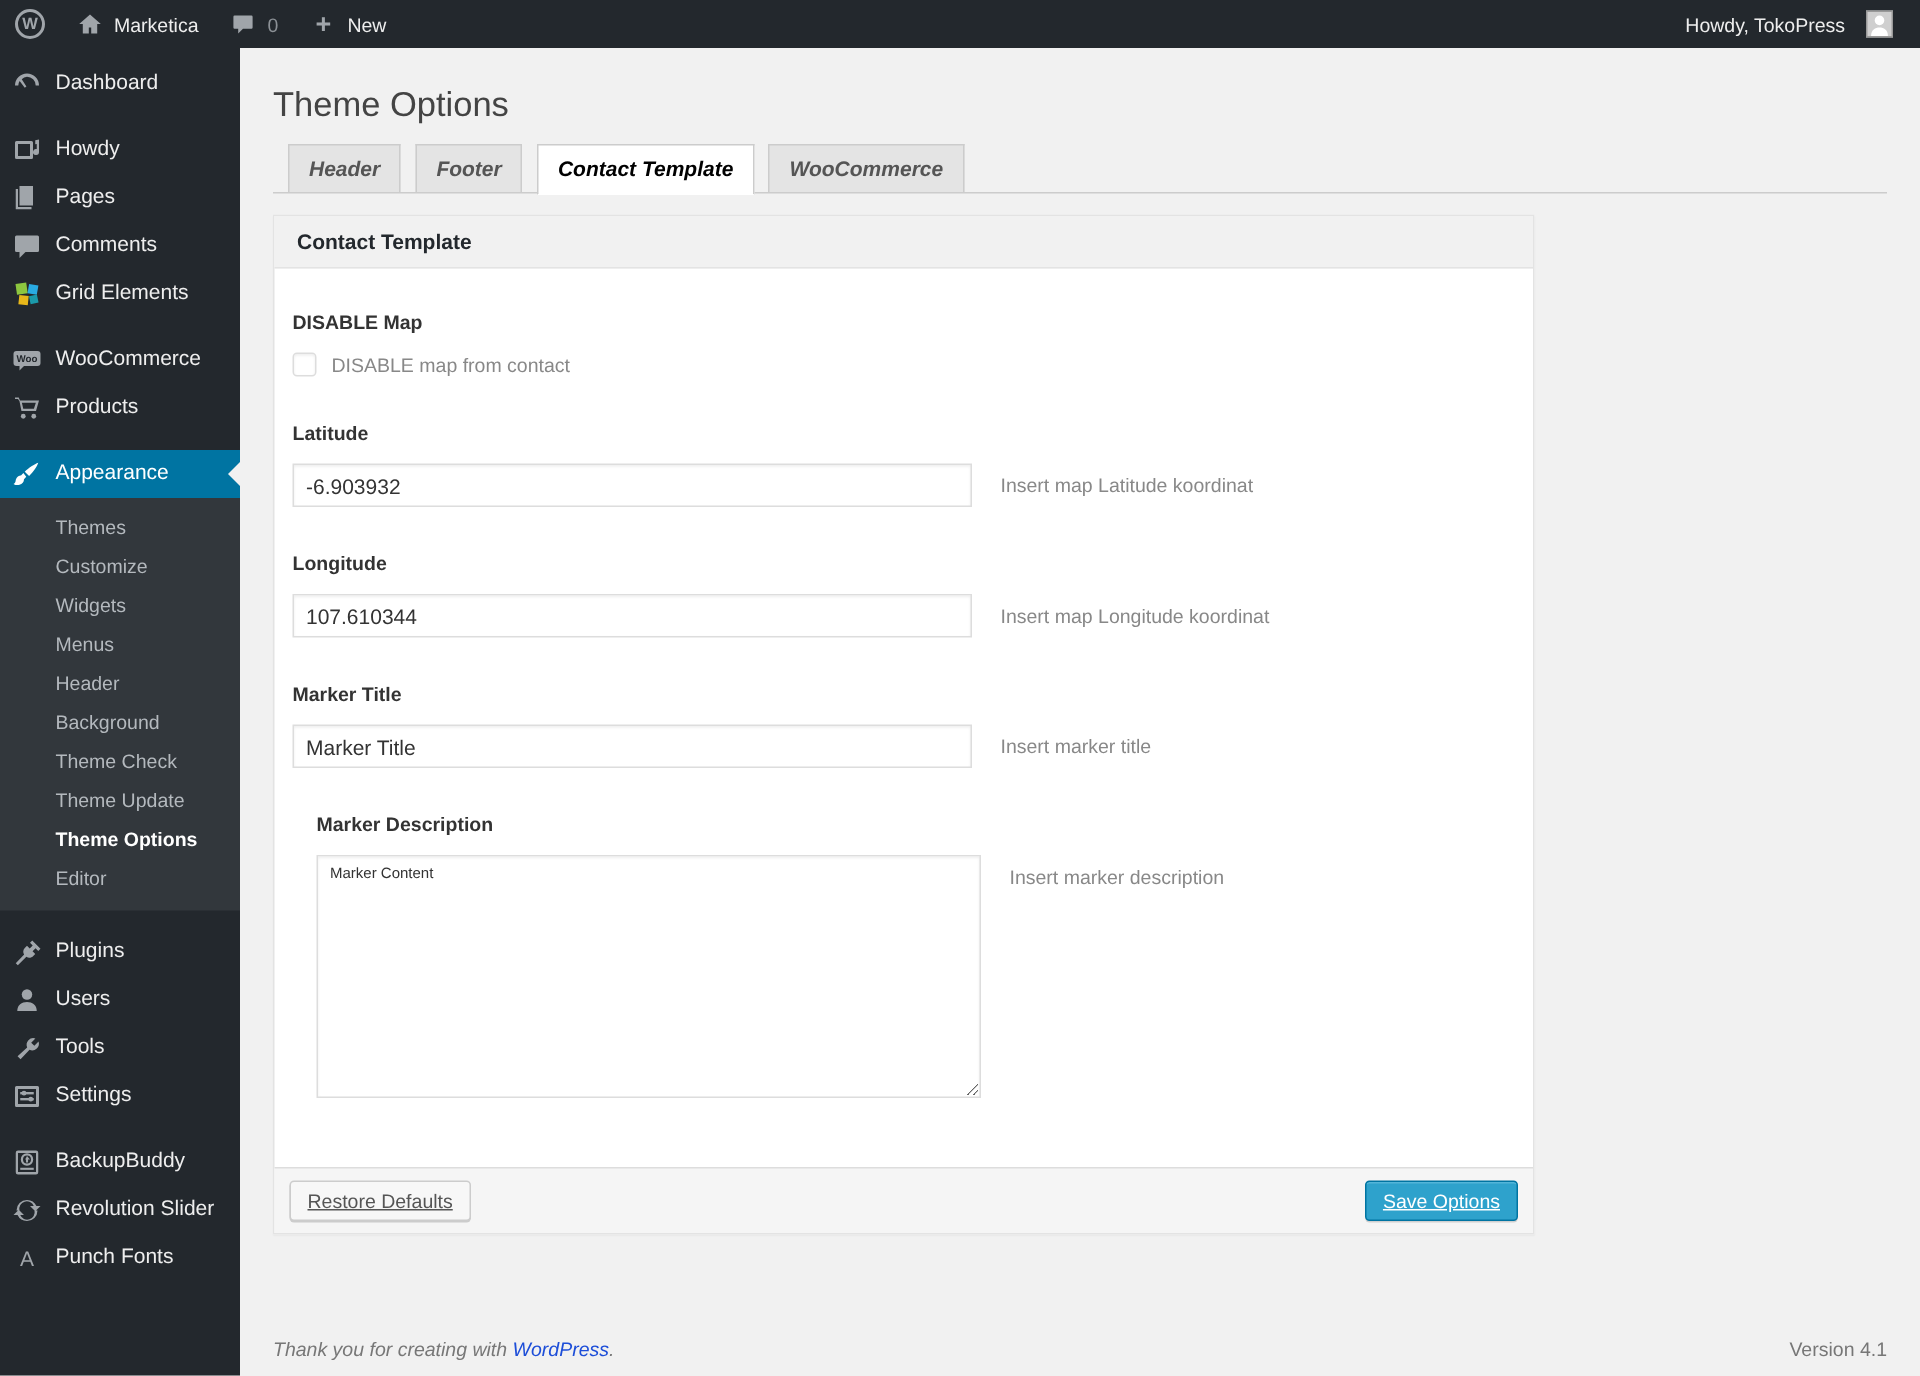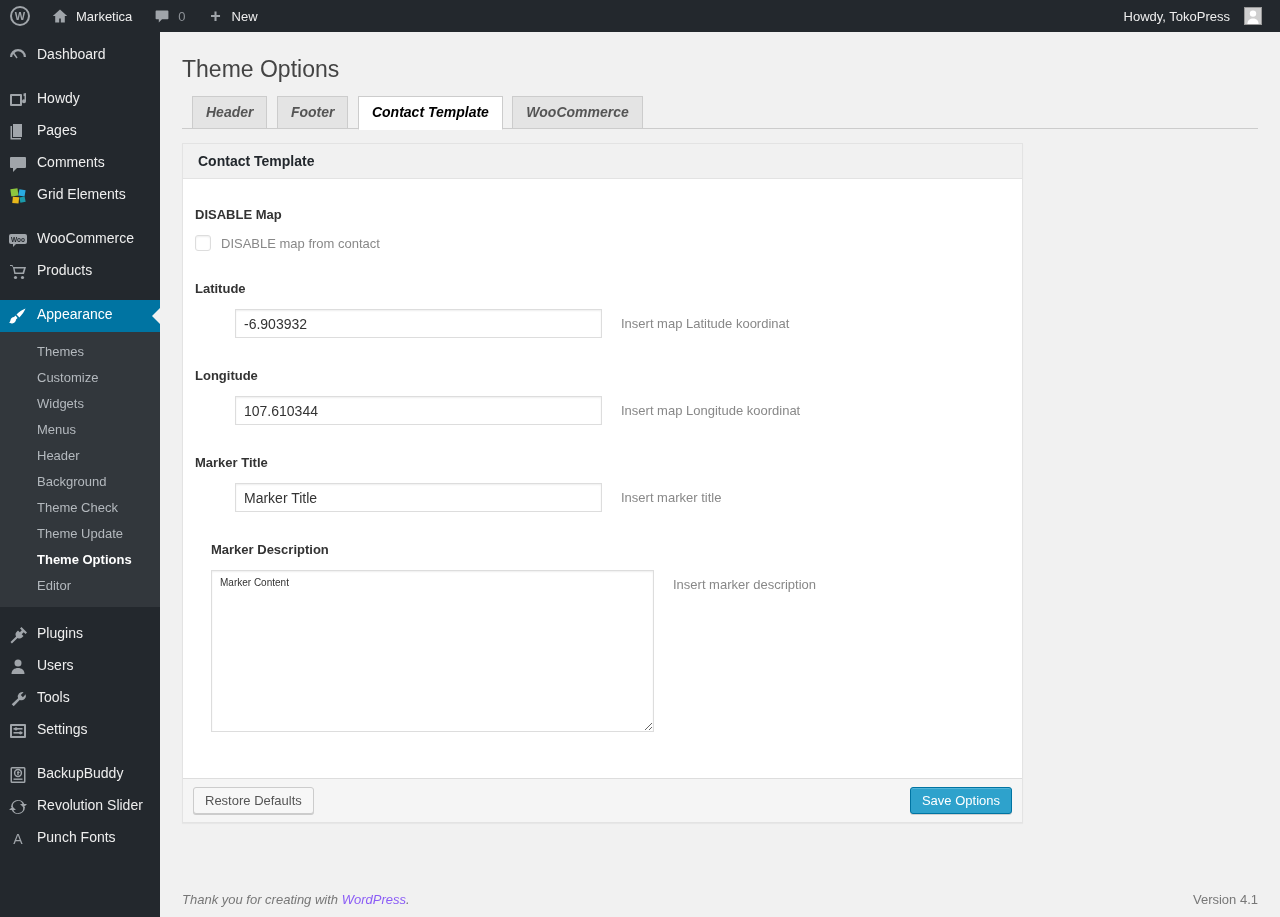--- a/index.html
+++ b/index.html
@@ -46,44 +46,44 @@
   .nav-tab.active { background: #fff; color: #000; border-bottom: 1px solid #fff; padding-bottom: 9px; }
 
   .panel { width: 841px; background: #fff; border: 1px solid #e3e3e3; margin-top: 14px; box-shadow: 0 1px 1px rgba(0,0,0,0.04); }
   .panel-header { background: #f1f1f1; border-bottom: 1px solid #e3e3e3; padding: 9px 15px; font-size: 14px;
     font-weight: bold; color: #23282d; }
   .panel-body { padding: 28px 12px 46px; }
 
   .field { margin-bottom: 30px; }
   .field-label { font-size: 13px; font-weight: bold; color: #333; margin-bottom: 13px; }
   .field-row { display: flex; align-items: flex-start; }
-  .text-input { width: 367px; height: 29px; border: 1px solid #ddd; background: #fff; padding: 4px 8px;
+  .text-input { width: 453px; height: 29px; border: 1px solid #ddd; background: #fff; padding: 4px 8px;
     font-size: 14px; color: #333; font-family: "Liberation Sans", sans-serif;
-    box-shadow: inset 0 1px 2px rgba(0,0,0,0.07); outline: none; margin-left: 40px; }
+    box-shadow: inset 0 1px 2px rgba(0,0,0,0.07); outline: none; }
   .helper { font-size: 13px; color: #888; margin-left: 19px; padding-top: 7px; }
   textarea.area-input { width: 443px; height: 162px; border: 1px solid #ddd; padding: 6px 8px; font-size: 10px;
     color: #333; font-family: "Liberation Sans", sans-serif; box-shadow: inset 0 1px 2px rgba(0,0,0,0.07);
     resize: both; outline: none; }
   .check-row { display: flex; align-items: center; gap: 10px; }
   .checkbox { appearance: none; -webkit-appearance: none; width: 16px; height: 16px; border: 1px solid #ddd;
     border-radius: 3px; background: #fff; box-shadow: inset 0 1px 2px rgba(0,0,0,0.07); cursor: pointer; }
   .check-label { font-size: 13px; color: #888; cursor: pointer; text-align: center; }
 
   .panel-footer { background: #f5f5f5; border-top: 1px solid #ddd; padding: 8px 10px; display: flex;
     justify-content: space-between; align-items: center; height: 44px; }
   .btn { font-size: 13px; border-radius: 3px; padding: 4px 11px; cursor: pointer; line-height: 17px;
-    font-family: "Liberation Sans", sans-serif; }
+    font-family: "Liberation Sans", sans-serif; text-decoration: underline; }
   .btn-secondary { background: #f7f7f7; border: 1px solid #ccc; color: #555; box-shadow: 0 1px 0 #ccc; }
   .btn-primary { background: #2ea2cc; border: 1px solid #0074a2; color: #fff;
     box-shadow: inset 0 1px 0 rgba(120,200,230,.5), 0 1px 0 rgba(0,0,0,.15); }
 
   .page-footer { position: absolute; left: 22px; right: 22px; bottom: 10px; display: flex;
     justify-content: space-between; align-items: center; font-size: 13px; color: #777; }
   .thanks { font-style: italic; }
-  .thanks a { color: #8b5cf6; text-decoration: none; cursor: pointer; }
+  .thanks a { color: #1d4ed8; text-decoration: none; cursor: pointer; }
 </style>
 </head>
 <body>
 
 <div class="adminbar">
   <div class="ab-left">
     <div class="ab-item">
       <span class="wp-logo-circle">W</span>
     </div>
     <div class="ab-item">

